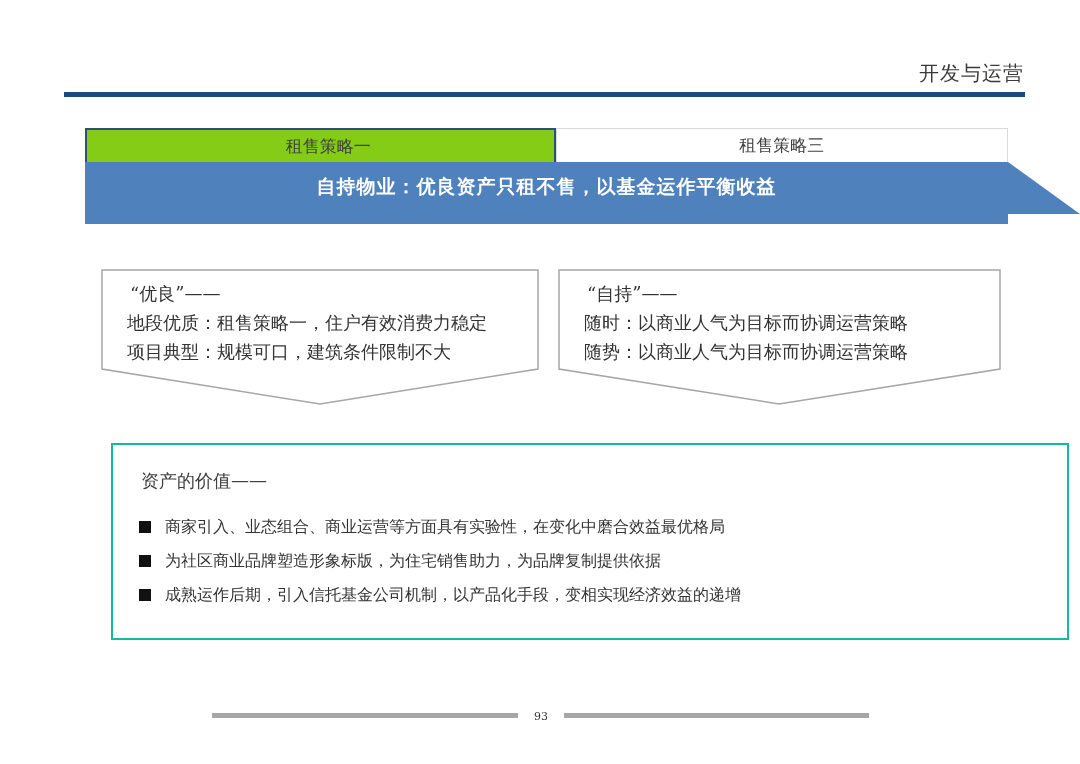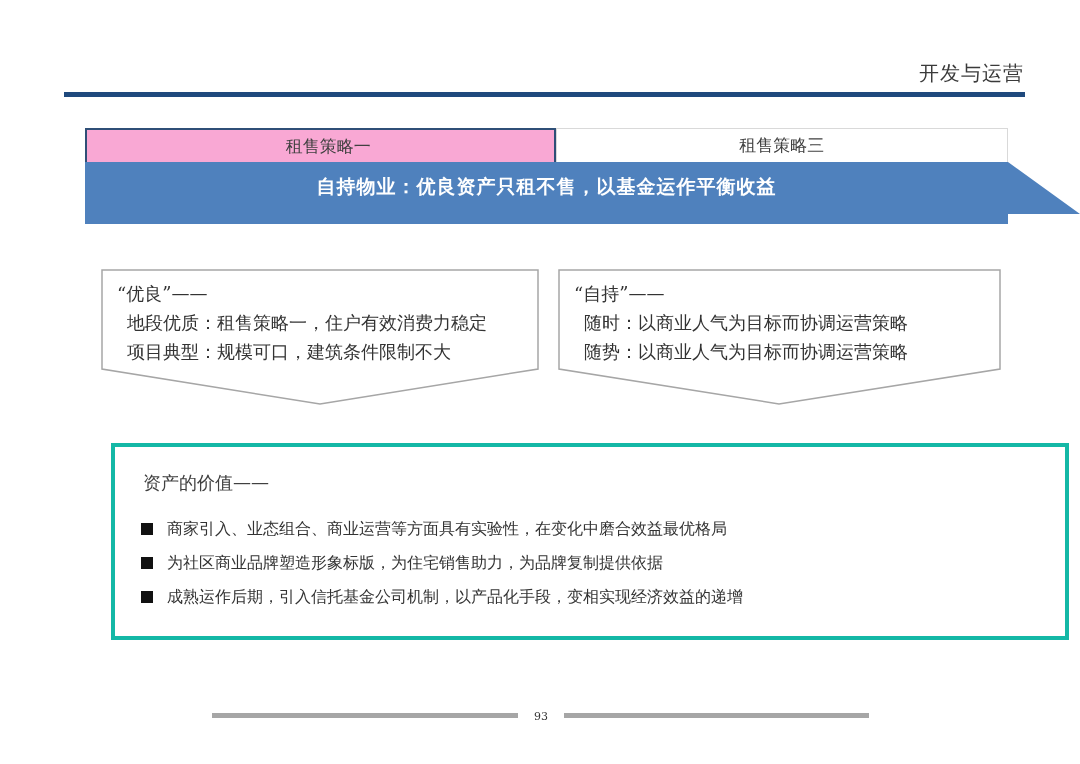--- a/index.html
+++ b/index.html
@@ -47,21 +47,21 @@
       border-bottom: none;
       background: #ffffff;
       display: flex;
       align-items: center;
       justify-content: center;
       font-size: 17px;
       color: #404040;
       cursor: pointer;
     }
     .tab.active {
-      background: #f9a8d4;
+      background: #84cc16;
       border: 2px solid #2f4f77;
       border-bottom: none;
       padding-left: 16px;
     }
     .banner {
       position: absolute;
       left: 85px;
       top: 162px;
       width: 901px;
       height: 62px;
@@ -98,33 +98,34 @@
       position: absolute;
       left: 0;
       top: 0;
       padding: 10px 0 0 16px;
       font-size: 18px;
       line-height: 29px;
       color: #333333;
     }
     .callout-heading {
       display: block;
+      margin-left: 13px;
     }
     .callout-line {
       display: block;
       padding-left: 10px;
     }
     .value-box {
       position: absolute;
       left: 111px;
       top: 443px;
       width: 958px;
       height: 197px;
       box-sizing: border-box;
-      border: 4px solid #14b8a6;
+      border: 2px solid #14b8a6;
       background: #ffffff;
       padding: 24px 0 0 28px;
     }
     .value-heading {
       font-size: 18px;
       color: #404040;
       margin-bottom: 17px;
     }
     .value-item {
       display: flex;

